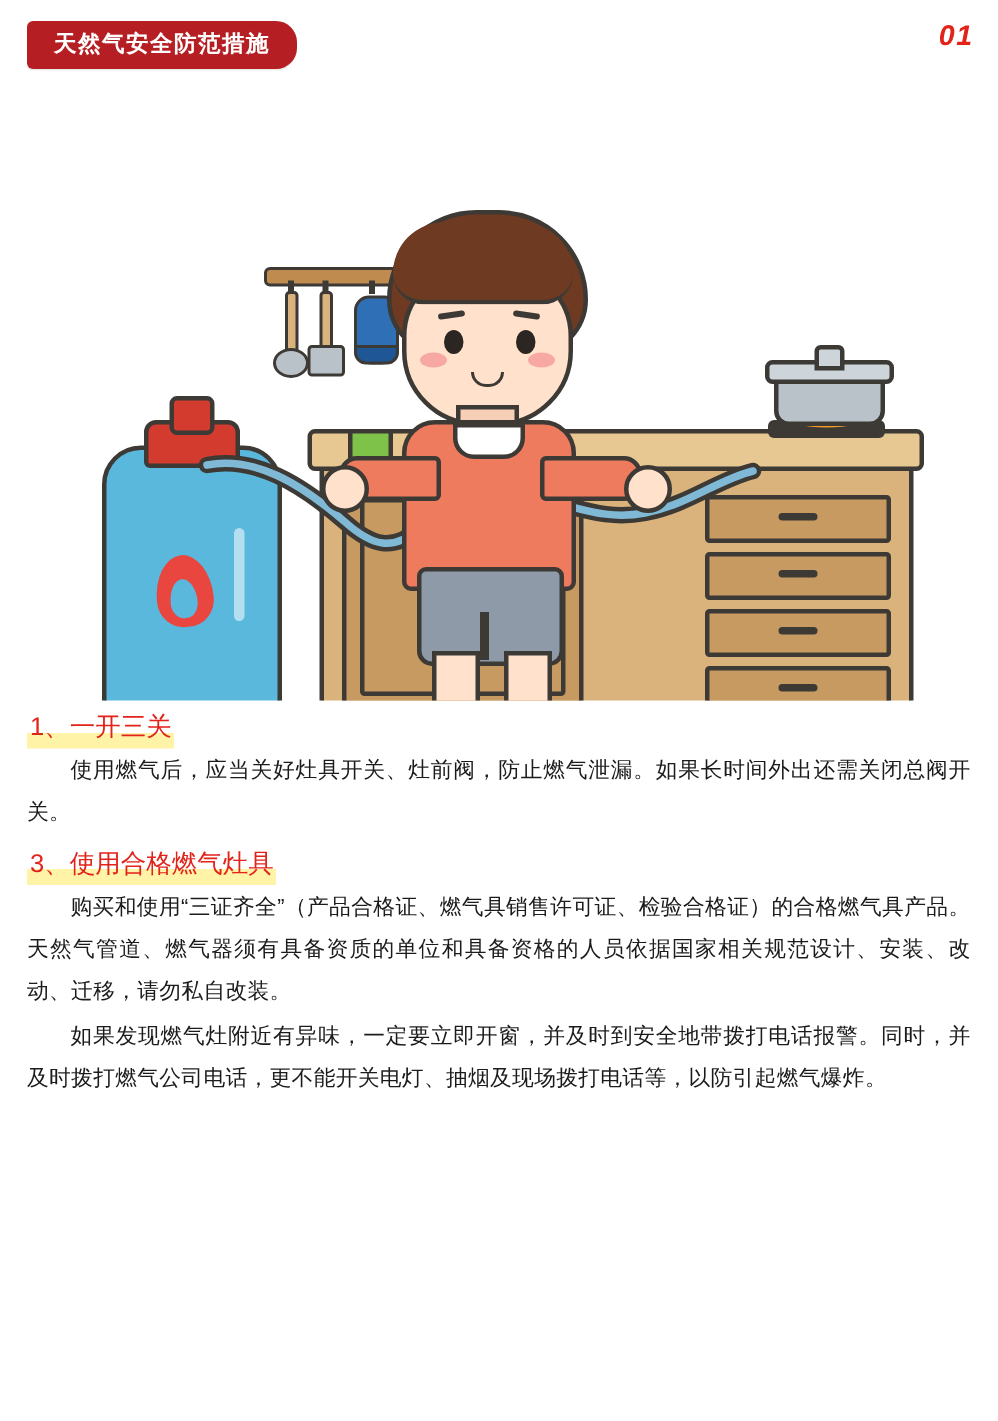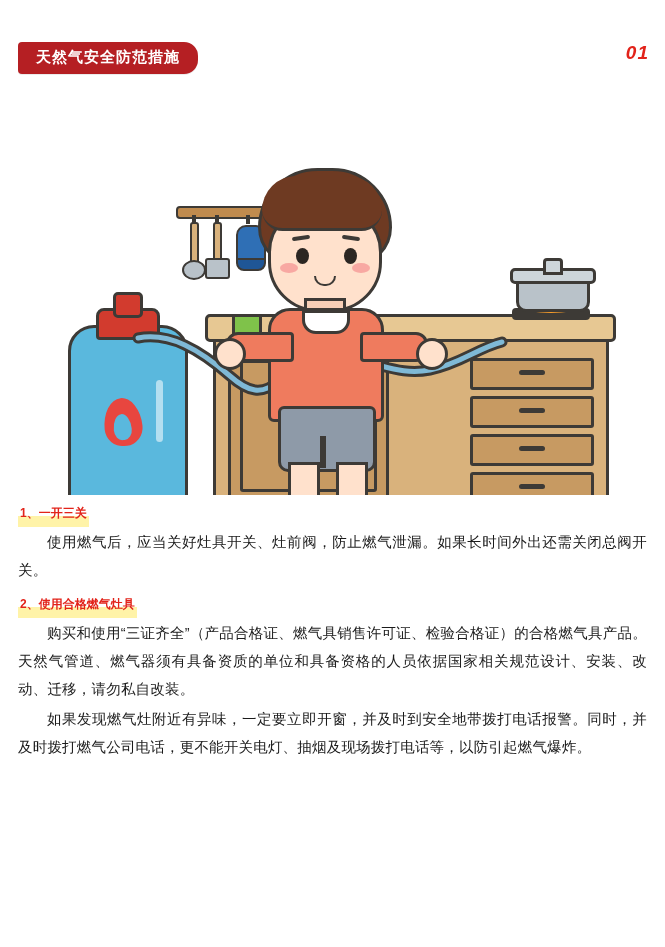--- a/index.html
+++ b/index.html
@@ -18,21 +18,20 @@
   .page {
     position: relative;
     width: 665px;
     height: 947px;
   }
 
   
   .header {
     position: relative;
     height: 52px;
-    margin-top: 28px;
   }
   .title-ribbon {
     position: absolute;
     left: 18px;
     top: 14px;
     background: #b51f23;
     color: #ffffff;
     font-size: 15px;
     font-weight: bold;
     letter-spacing: 1px;
@@ -486,22 +485,22 @@
   
   .content {
     position: relative;
     padding: 0 18px 10px 18px;
   }
   .section {
     margin-bottom: 2px;
   }
   .section-heading {
     color: #e2231a;
-    font-size: 12px;
-    font-weight: bold;
+    font-size: 17px;
+    font-weight: normal;
     line-height: 28px;
     margin: 4px 0 1px 0;
     display: inline-block;
     background: linear-gradient(transparent 62%, #fff3a8 62%);
     padding: 0 2px;
   }
   .section-body {
     font-size: 14.5px;
     line-height: 28px;
     text-align: justify;
@@ -587,21 +586,21 @@
   </div>
 
   <div class="content">
 
     <div class="section">
       <div class="section-heading">1、一开三关</div>
       <p class="section-body">使用燃气后，应当关好灶具开关、灶前阀，防止燃气泄漏。如果长时间外出还需关闭总阀开关。</p>
     </div>
 
     <div class="section">
-      <div class="section-heading">2、使用合格燃气灶具</div>
+      <div class="section-heading">3、使用合格燃气灶具</div>
       <p class="section-body">购买和使用“三证齐全”（产品合格证、燃气具销售许可证、检验合格证）的合格燃气具产品。天然气管道、燃气器须有具备资质的单位和具备资格的人员依据国家相关规范设计、安装、改动、迁移，请勿私自改装。</p>
     </div>
 
     <div class="section">
     </div>
 
     <div class="section">
       <p class="section-body">如果发现燃气灶附近有异味，一定要立即开窗，并及时到安全地带拨打电话报警。同时，并及时拨打燃气公司电话，更不能开关电灯、抽烟及现场拨打电话等，以防引起燃气爆炸。</p>
     </div>
 

